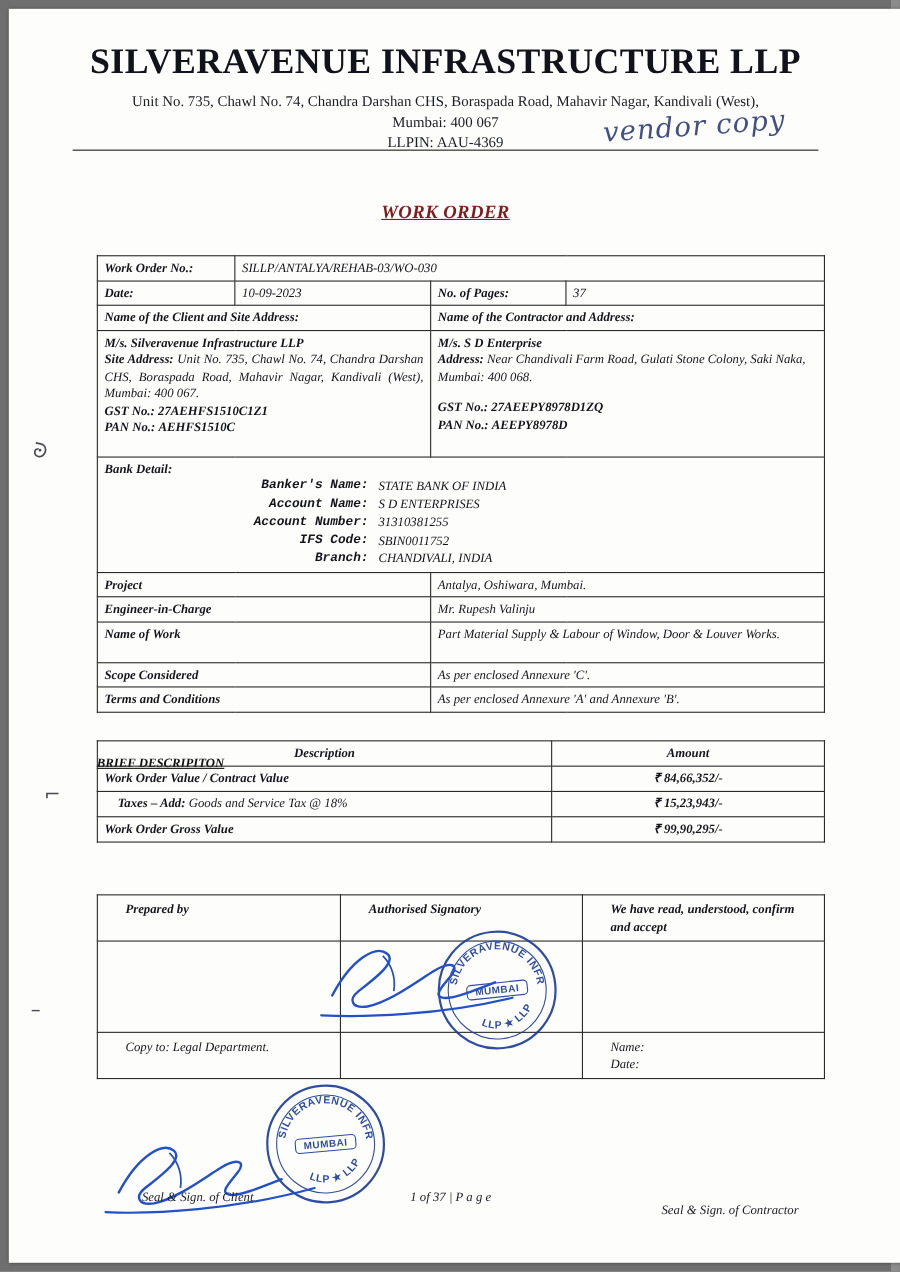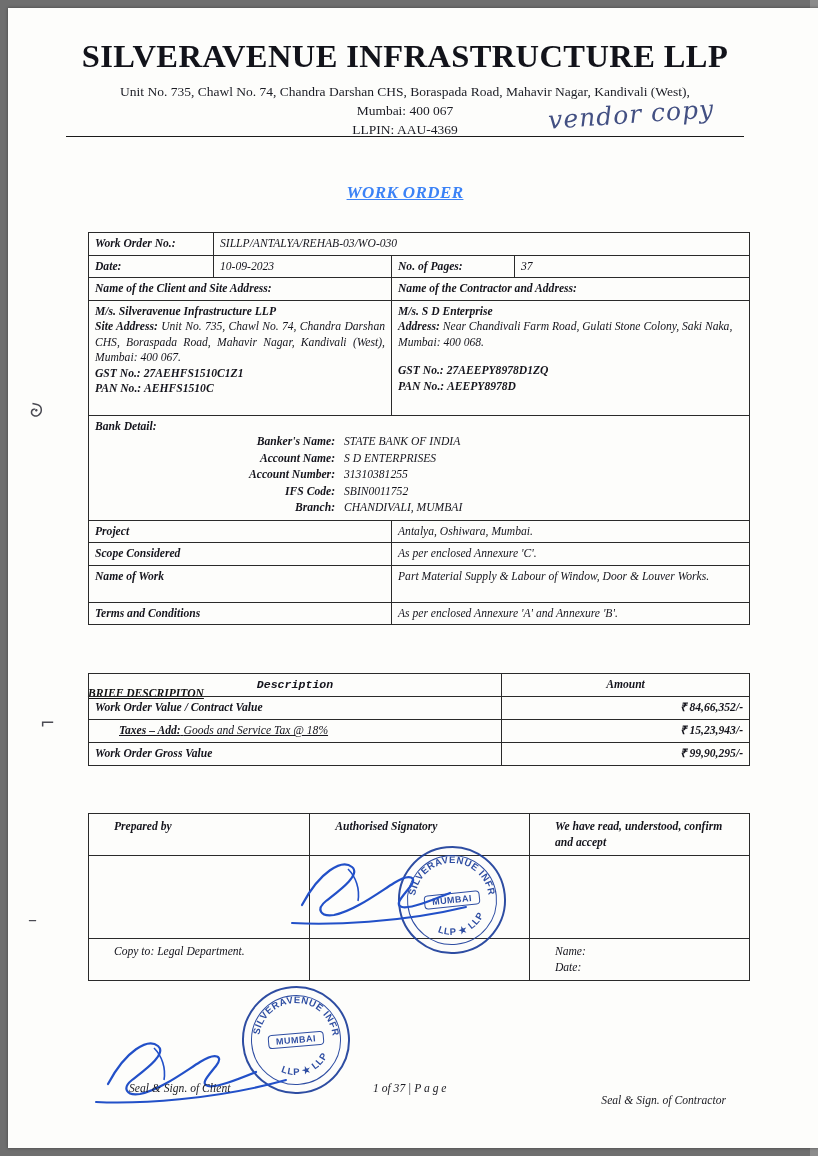--- a/index.html
+++ b/index.html
@@ -80,21 +80,21 @@
 
   .title {
     position: absolute;
     left: 0; right: 0;
     top: 175px;
     text-align: center;
     font-size: 17px;
     font-weight: bold;
     font-style: italic;
     text-decoration: underline;
-    color: #3b82f6;
+    color: #7f1d1d;
     letter-spacing: .4px;
   }
 
   
   table {
     border-collapse: collapse;
     font-size: 11.6px;
     font-style: italic;
     color: #14141c;
   }
@@ -122,20 +122,21 @@
   }
   .bank-tbl td {
     border: none;
     padding: 0 0 1px 0;
   }
   .bank-tbl td.k {
     text-align: right;
     font-weight: bold;
     width: 240px;
     padding-right: 9px;
+    font-family: Liberation Mono, monospace;
   }
 
   
   .brief-head {
     position: absolute;
     left: 80px;
     top: 651px;
     font-size: 11.6px;
     font-weight: bold;
     font-style: italic;
@@ -143,24 +144,24 @@
     color: #111;
     margin-top: 28px;
   }
   #brief-table {
     position: absolute;
     left: 80px;
     top: 665px;
     width: 662px;
   }
   #brief-table td { height: 16px; }
-  #brief-table .desc { width: 400px; font-family: Liberation Mono, monospace; }
-  #brief-table .amt { text-align: right; font-weight: bold; }
+  #brief-table .desc { width: 400px; }
+  #brief-table .amt { text-align: center; font-weight: bold; }
   #brief-table .ctr { text-align: center; font-weight: bold; font-style: italic; }
-  .indent { padding-left: 30px; text-decoration: underline; }
+  .indent { padding-left: 18px; }
 
   
   #sign-table {
     position: absolute;
     left: 80px;
     top: 805px;
     width: 662px;
   }
   #sign-table td { padding: 5px 25px; }
   #sign-table .c1 { width: 221px; }
@@ -323,37 +324,41 @@
             <tr>
               <td class="k">Account Number:</td>
               <td>31310381255</td>
             </tr>
             <tr>
               <td class="k">IFS Code:</td>
               <td>SBIN0011752</td>
             </tr>
             <tr>
               <td class="k">Branch:</td>
-              <td>CHANDIVALI, MUMBAI</td>
+              <td>CHANDIVALI, INDIA</td>
             </tr>
           </tbody>
               </table>
         </td>
       </tr>
       <tr>
         <td colspan="2" class="b">Project</td>
         <td colspan="2">Antalya, Oshiwara, Mumbai.</td>
       </tr>
       <tr>
+        <td colspan="2" class="b">Engineer-in-Charge</td>
+        <td colspan="2">Mr. Rupesh Valinju</td>
+      </tr>
+      <tr>
+        <td colspan="2" class="b">Name of Work</td>
+        <td colspan="2" style="height:30px; text-align:justify">Part Material Supply &amp; Labour of Window, Door &amp; Louver Works.</td>
+      </tr>
+      <tr>
         <td colspan="2" class="b">Scope Considered</td>
         <td colspan="2">As per enclosed Annexure 'C'.</td>
-      </tr>
-      <tr>
-        <td colspan="2" class="b">Name of Work</td>
-        <td colspan="2" style="height:30px; text-align:justify">Part Material Supply &amp; Labour of Window, Door &amp; Louver Works.</td>
       </tr>
       <tr>
         <td colspan="2" class="b">Terms and Conditions</td>
         <td colspan="2">As per enclosed Annexure 'A' and Annexure 'B'.</td>
       </tr>
     </tbody>
       </table>
 
     <div class="brief-head">BRIEF DESCRIPITON</div>
     <table id="brief-table">

